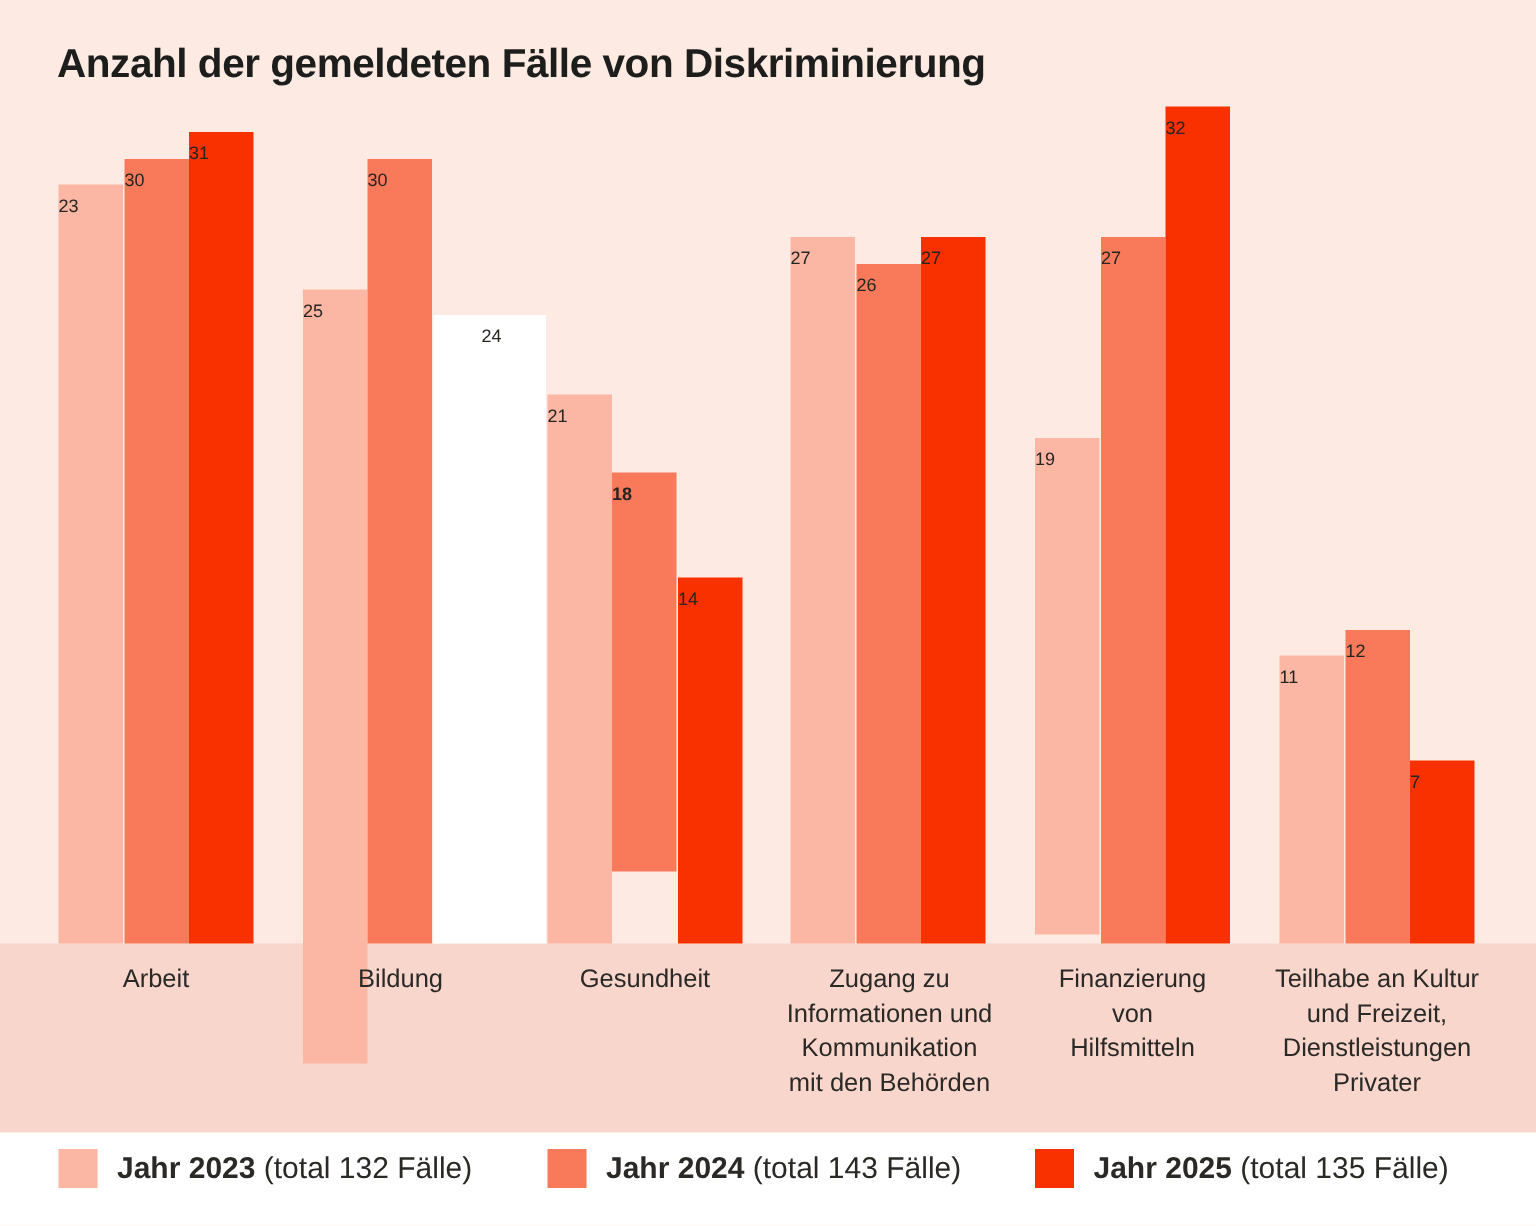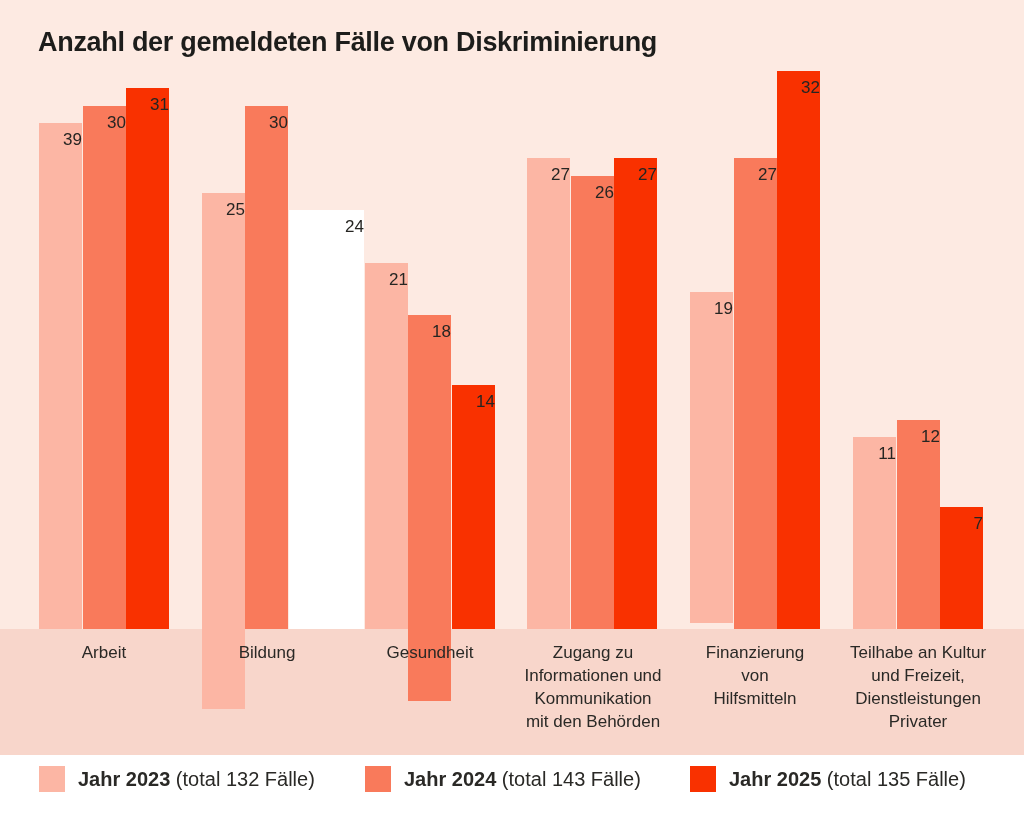--- a/index.html
+++ b/index.html
@@ -10,22 +10,22 @@
   }
   .chart-title{
     position:absolute;left:38px;top:28px;margin:0;
     font-size:27px;font-weight:bold;letter-spacing:-0.3px;line-height:1.05;
   }
   .band-cat{position:absolute;left:0;top:629px;width:1024px;height:126px;background:#f8d6cb;}
   .band-legend{position:absolute;left:0;top:755px;width:1024px;height:62px;background:#ffffff;}
   .plot{position:absolute;left:0;top:0;width:1024px;height:629px;}
   .bar{position:absolute;width:43px;}
   .bar .num{
-    display:block;text-align:right;padding-top:7px;
-    font-size:17px;color:#262522;
+    display:block;text-align:left;padding-top:7px;
+    font-size:12px;color:#262522;
   }
   .cat-label{
     position:absolute;top:641px;width:220px;
     text-align:center;font-size:17px;line-height:23px;
     white-space:pre-line;color:#2a2926;
   }
   .legend-item{
     position:absolute;top:765px;height:28px;
     display:flex;align-items:center;font-size:20px;color:#2a2926;
   }
@@ -35,41 +35,41 @@
 </style>
 </head>
 <body>
 
 <div class="stage">
   <h1 class="chart-title">Anzahl der gemeldeten Fälle von Diskriminierung</h1>
   <div class="band-cat"></div>
   <div class="band-legend"></div>
   <div class="plot">
       <div class="bar" style="left: 39px; top: 123px; height: 506px; background: rgb(252, 182, 164);">
-        <span class="num">39</span>
+        <span class="num">23</span>
       </div>
       <div class="bar" style="left: 83px; top: 106px; height: 523px; background: rgb(249, 122, 91);">
         <span class="num">30</span>
       </div>
       <div class="bar" style="left: 126px; top: 88px; height: 541px; background: rgb(249, 49, 0);">
         <span class="num">31</span>
       </div>
       <div class="bar" style="left: 202px; top: 193px; height: 516px; background: rgb(252, 182, 164);">
         <span class="num">25</span>
       </div>
       <div class="bar" style="left: 245px; top: 106px; height: 523px; background: rgb(249, 122, 91);">
         <span class="num">30</span>
       </div>
       <div class="bar" style="left: 289px; top: 210px; height: 419px; background: #ffffff; padding-left: 32px;">
         <span class="num">24</span>
       </div>
       <div class="bar" style="left: 365px; top: 263px; height: 366px; background: rgb(252, 182, 164);">
         <span class="num">21</span>
       </div>
-      <div class="bar" style="left: 408px; top: 315px; height: 386px; background: rgb(249, 122, 91);">
+      <div class="bar" style="left: 408px; top: 315px; height: 266px; background: rgb(249, 122, 91); font-weight: bold;">
         <span class="num">18</span>
       </div>
       <div class="bar" style="left: 452px; top: 385px; height: 244px; background: rgb(249, 49, 0);">
         <span class="num">14</span>
       </div>
       <div class="bar" style="left: 527px; top: 158px; height: 471px; background: rgb(252, 182, 164);">
         <span class="num">27</span>
       </div>
       <div class="bar" style="left: 571px; top: 176px; height: 453px; background: rgb(249, 122, 91);">
         <span class="num">26</span>

